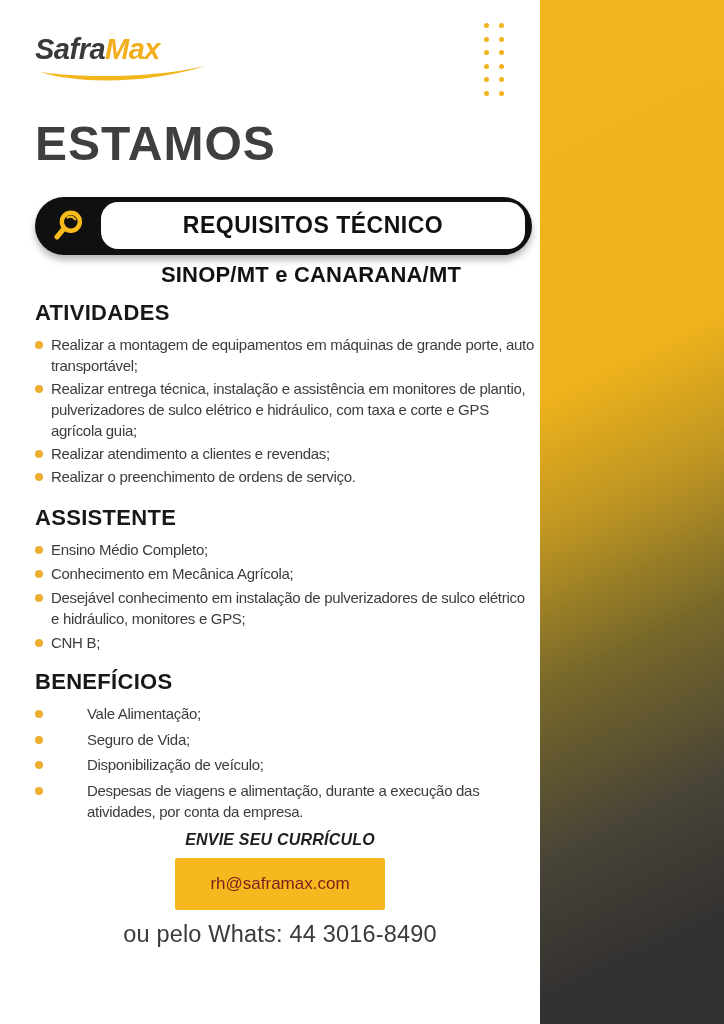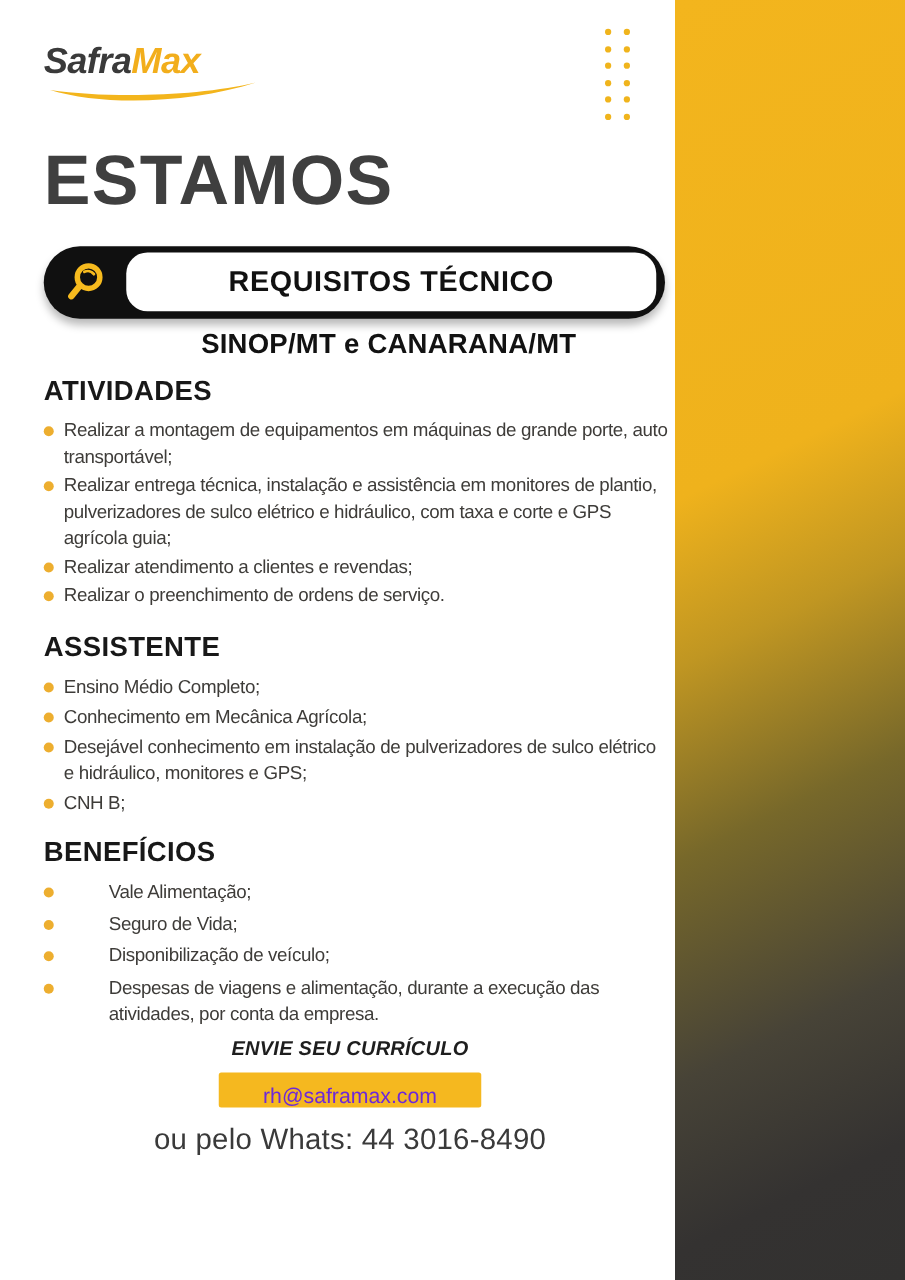--- a/index.html
+++ b/index.html
@@ -32,21 +32,21 @@
   .logo-text{
     font-style:italic;font-weight:bold;font-size:29px;letter-spacing:-0.5px;
     white-space:nowrap;
   }
   .logo-safra{color:#3a3a3a;}
   .logo-max{color:#f2ae1c;}
   .logo-swoosh{display:block;margin-top:-2px;margin-left:2px;}
   
   .hero{margin-top:40px;}
   .hero-line1{
-    font-weight:bold;font-size:56px;line-height:44px;
+    font-weight:bold;font-size:48px;line-height:44px;
     letter-spacing:1px;color:#3f3f3f;
   }
   .hero-line2{
     font-weight:bold;font-size:47px;line-height:49px;letter-spacing:0.5px;
     background:linear-gradient(180deg,#efa516 5%,#f6b826 55%,#ffd14e 100%);
     -webkit-background-clip:text;background-clip:text;
     color:transparent;
   }
   
   .job-pill{
@@ -90,24 +90,24 @@
   }
   ul.bullets.loose2 .txt{line-height:21.5px;}
   
   .contact{width:490px;text-align:center;margin-top:8px;}
   .cta{
     font-weight:bold;font-style:italic;font-size:16px;
     letter-spacing:0.2px;color:#1e1e1e;
   }
   .email-btn{
     display:inline-block;margin-top:9px;
-    width:210px;height:28px;line-height:36px;
+    width:210px;height:52px;line-height:36px;
     background:#f5b81f;border:none;border-radius:2px;
     font-family:"Liberation Sans", sans-serif;
-    font-size:17px;color:#6d28d9;cursor:pointer;
+    font-size:17px;color:#7f1d1d;cursor:pointer;
   }
   .whats{
     margin-top:11px;
     font-size:23.5px;letter-spacing:0.2px;color:#3a3a3a;
   }
 </style>
 </head>
 <body>
 
 <div id="poster">

